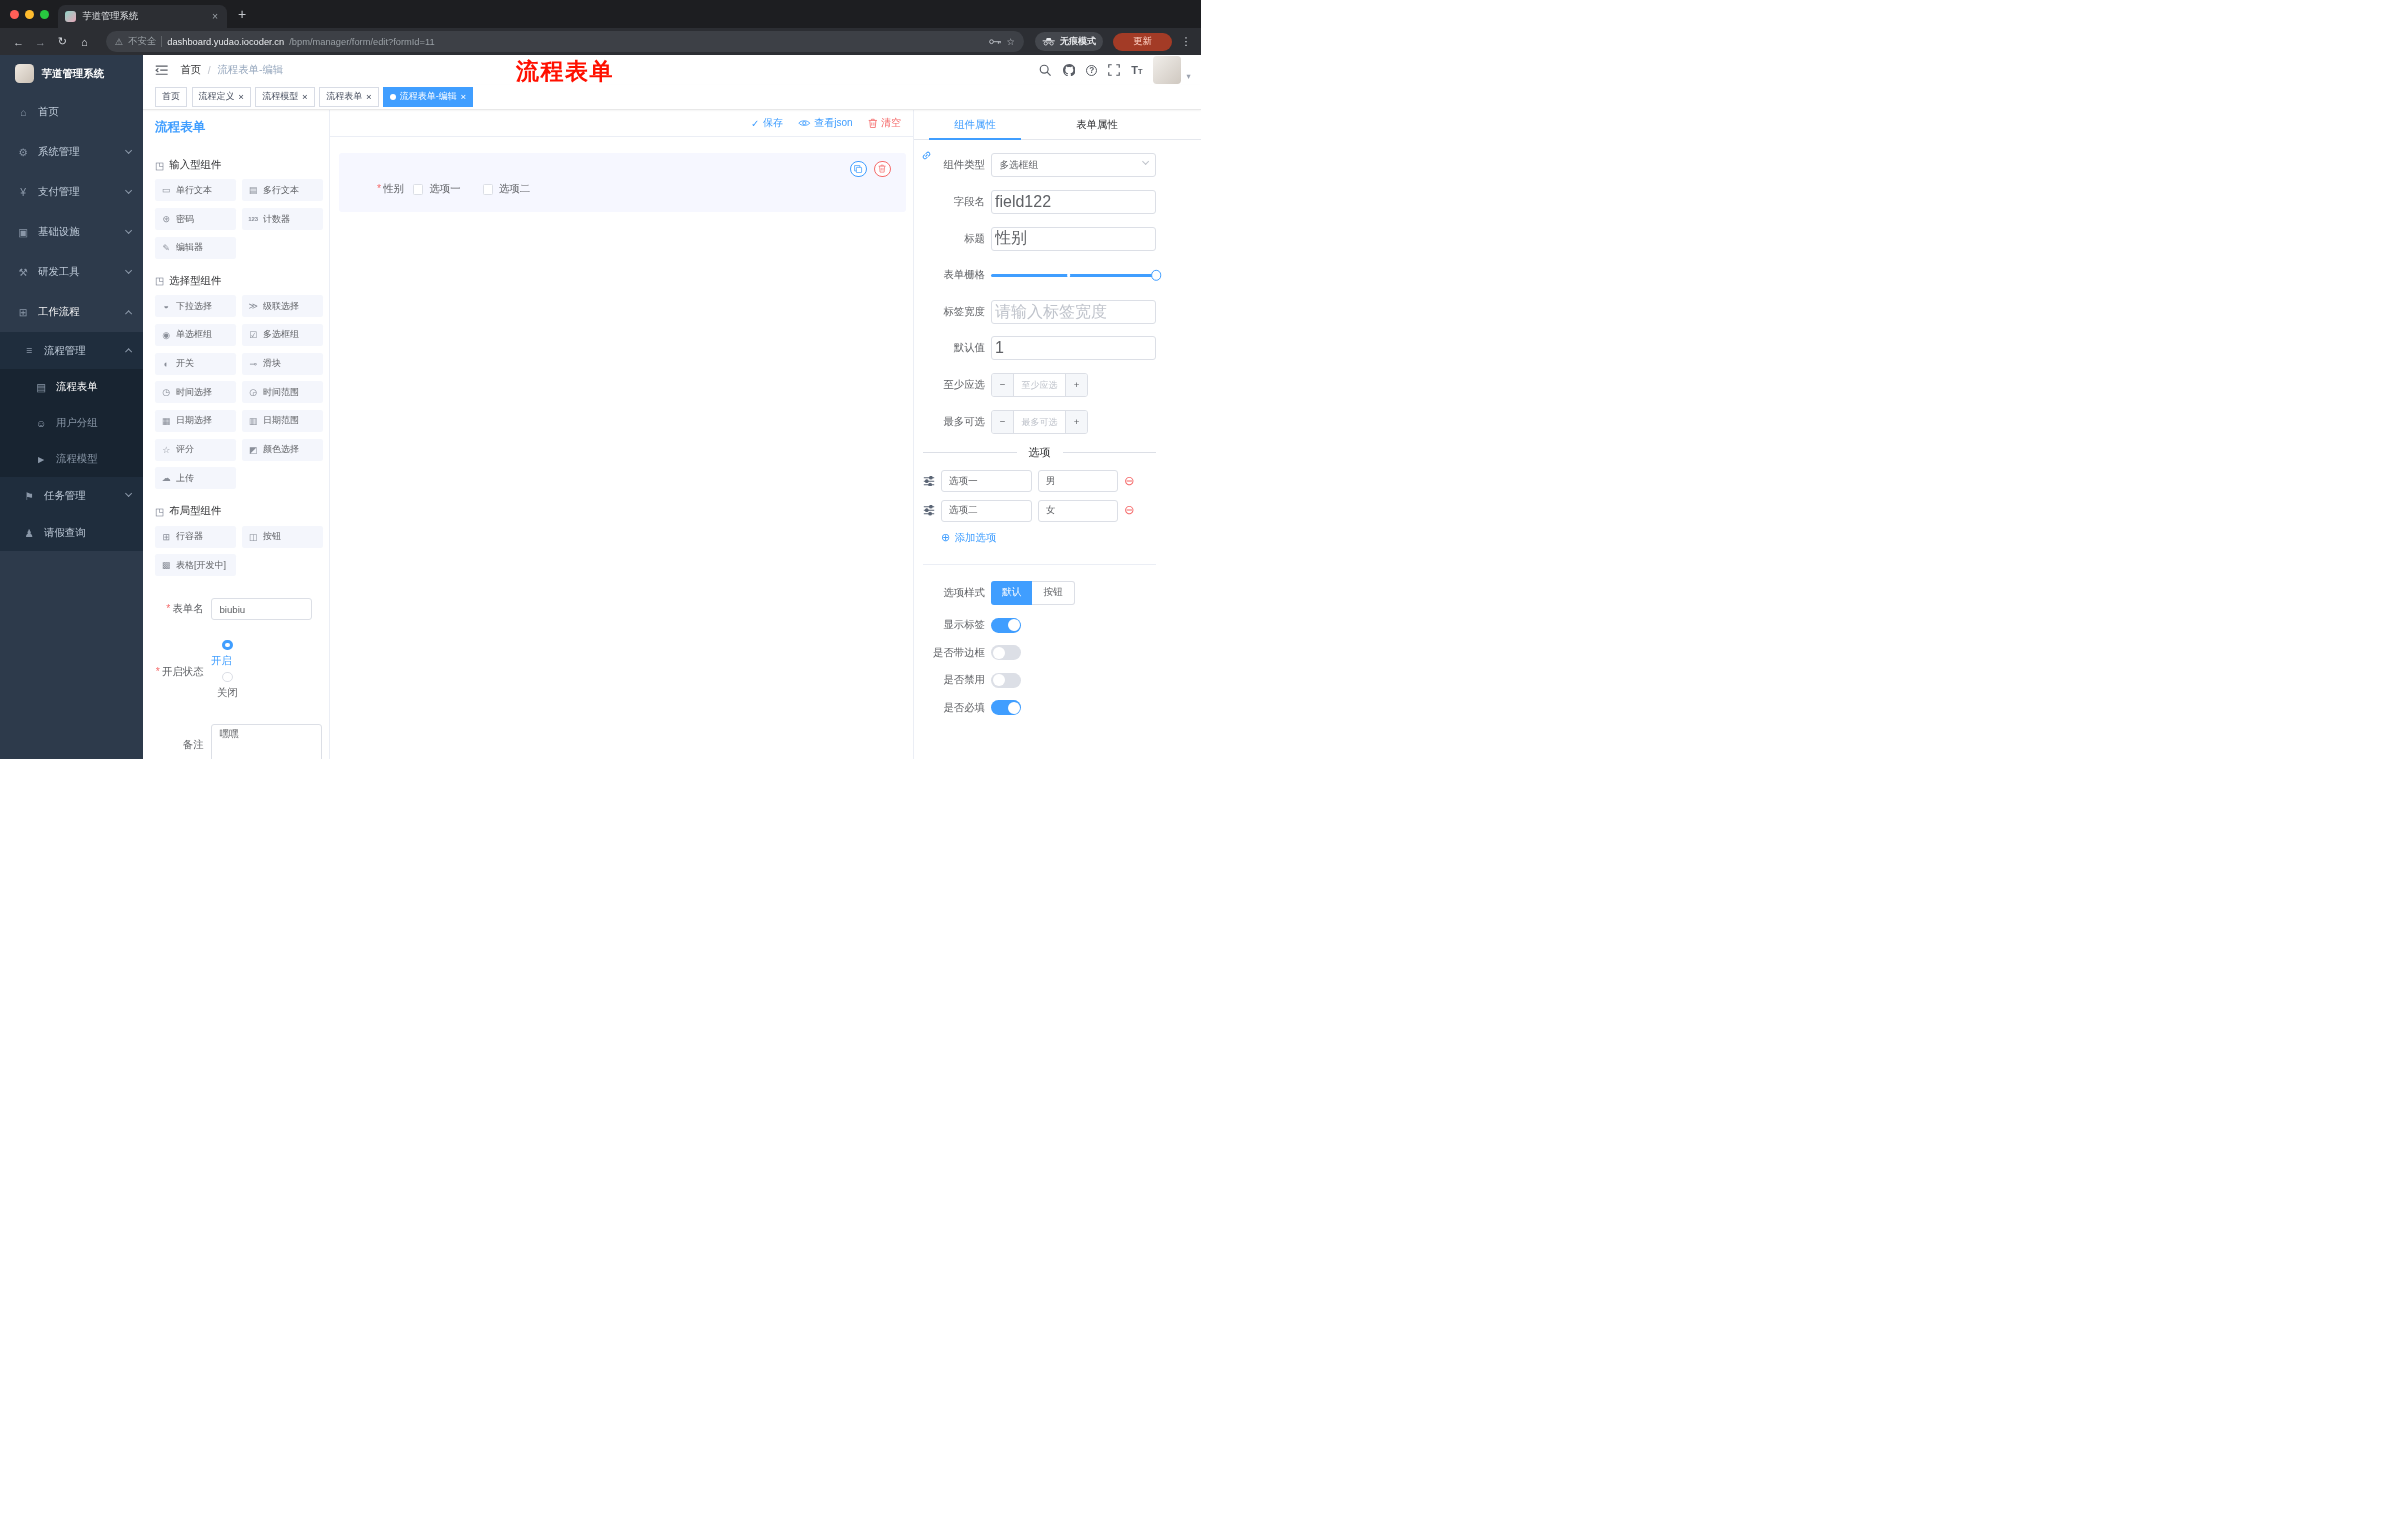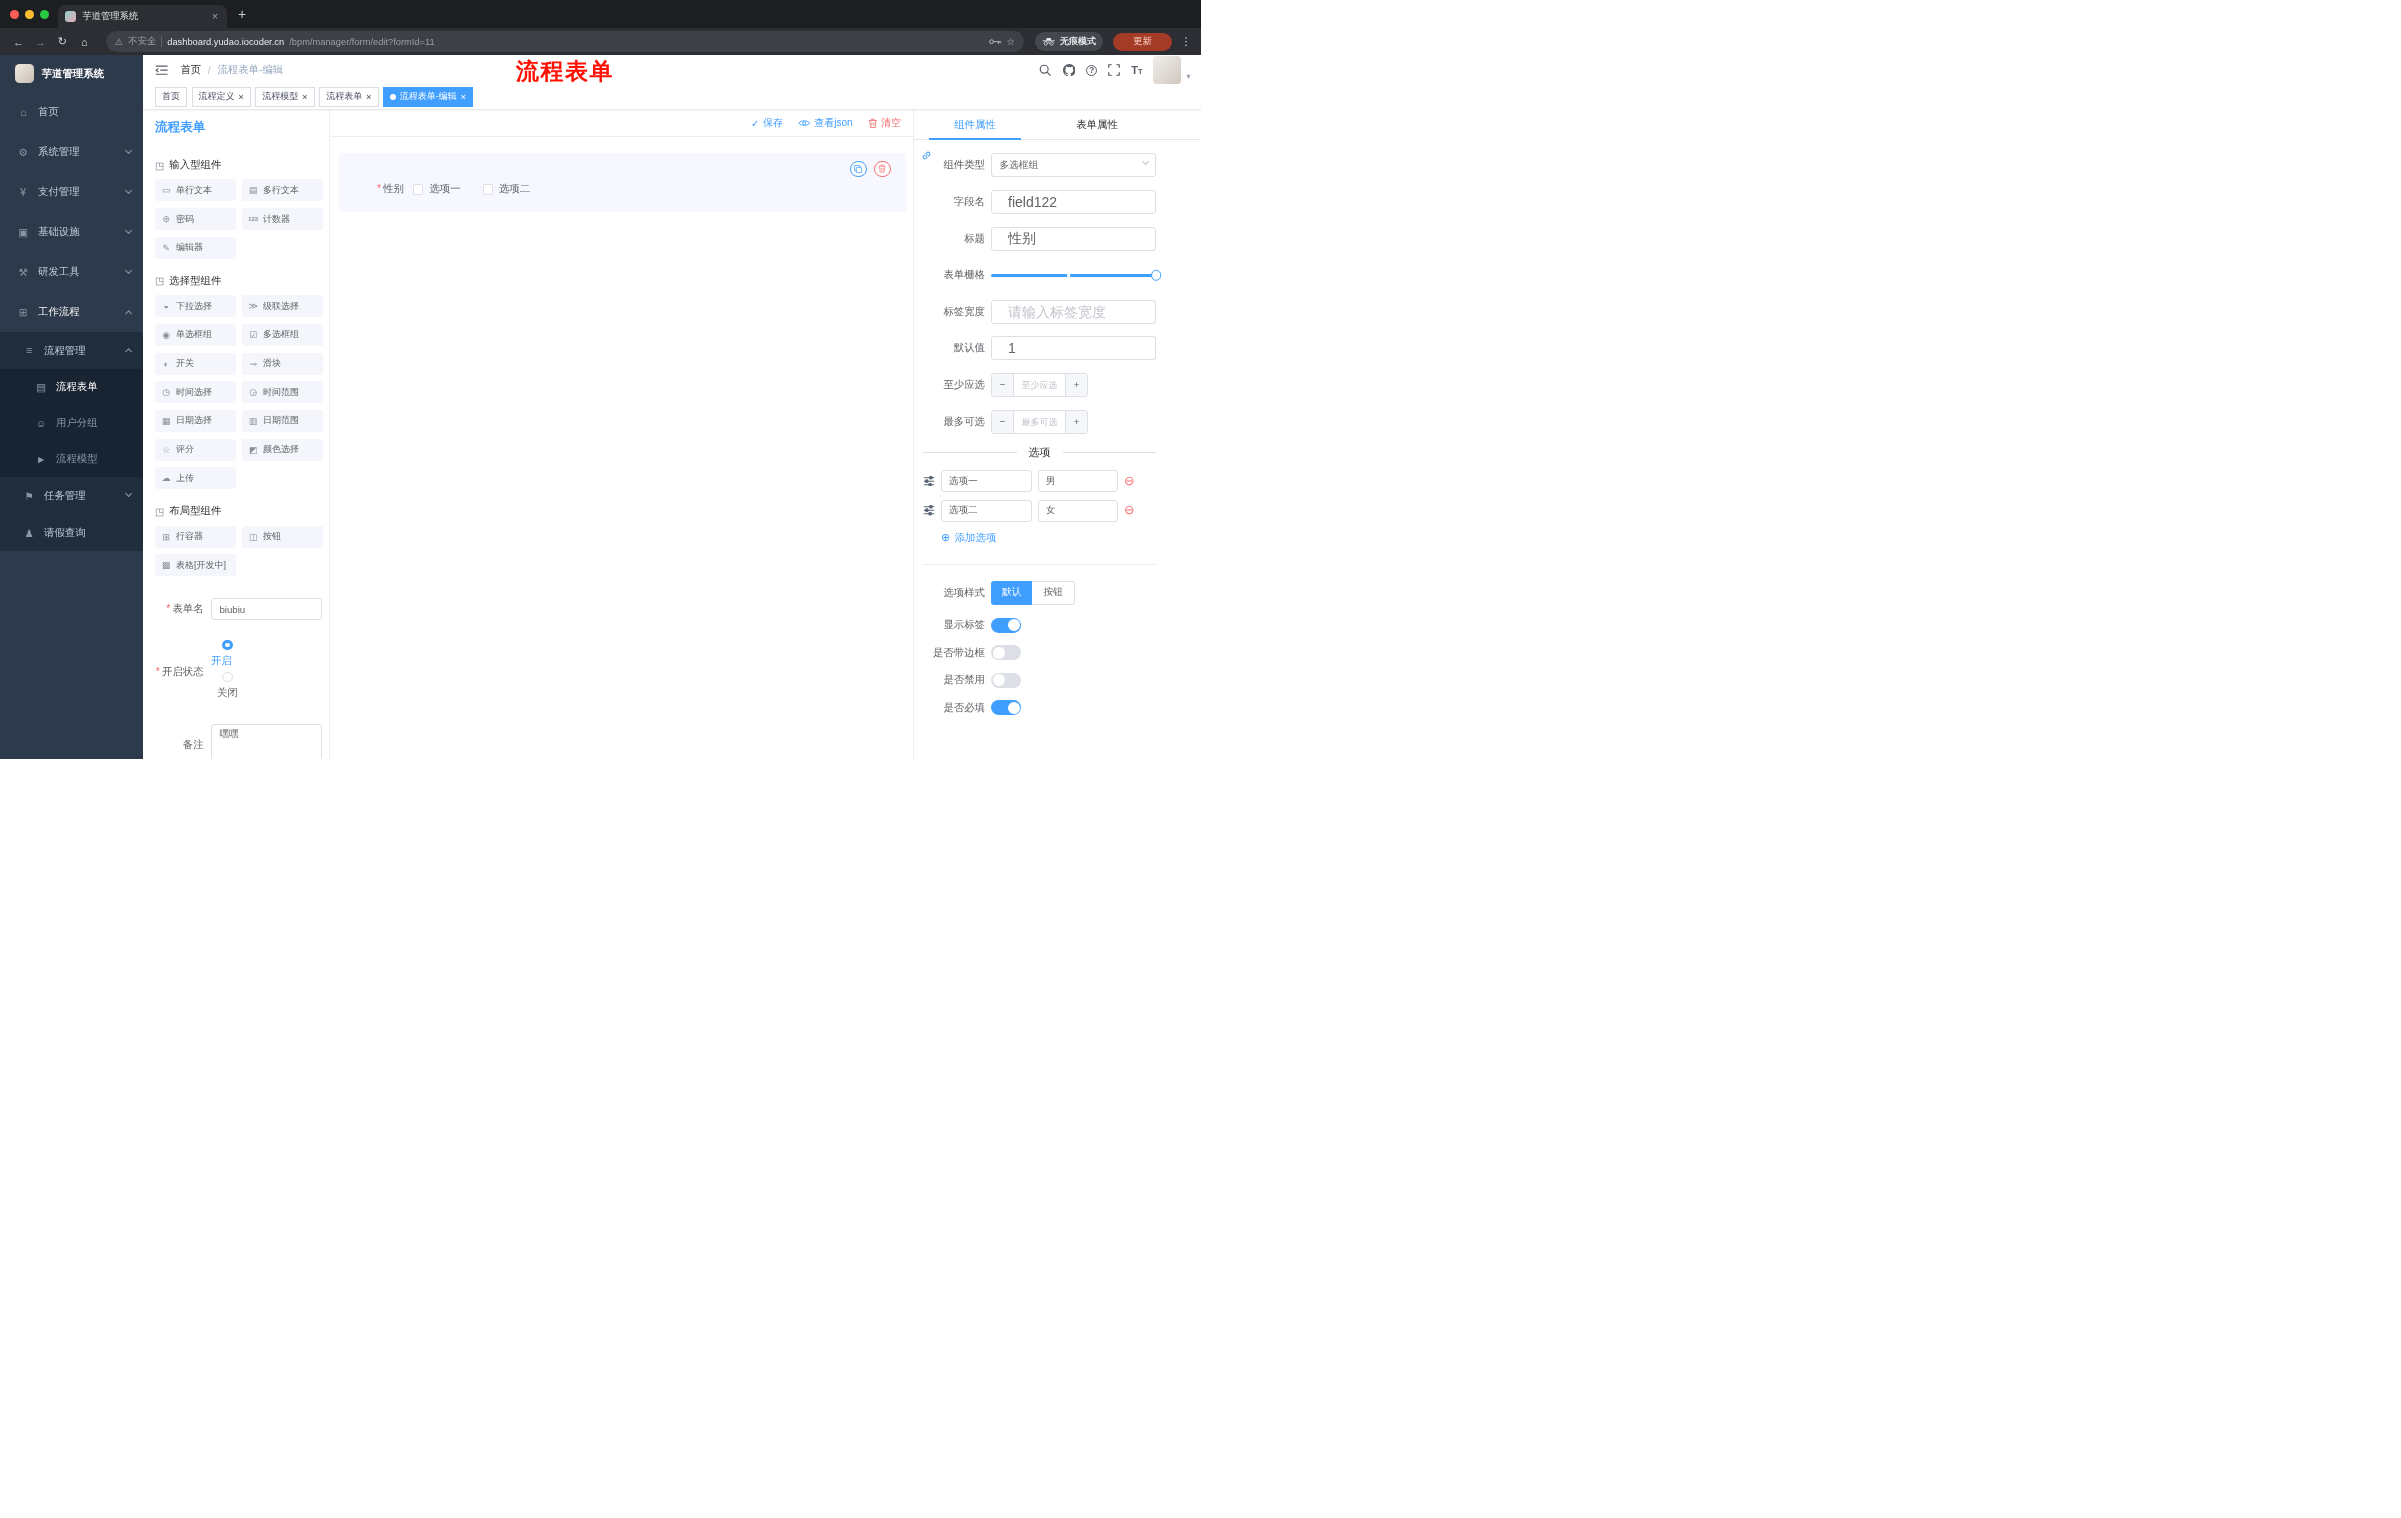--- a/index.html
+++ b/index.html
@@ -94,21 +94,21 @@
   .chips { display:flex; flex-wrap:wrap; gap:6.7px 6px; }
   .chip { width:81px; height:22px; background:#f4f6fc; border-radius:2.2px; display:flex; align-items:center;
           gap:4.5px; padding:0 6px; font-size:9px; color:#606266; cursor:move; }
   .chip .ci { width:10.4px; text-align:center; color:#8a8f99; font-size:9px; flex-shrink:0; }
   .chip .ci.num { font-size:6px; font-weight:bold; letter-spacing:0; }
   .pal-form { margin-top:22px; font-size:10.4px; color:#606266; }
   .pf-row { display:flex; align-items:center; margin-bottom:19.3px; }
   .pf-label { width:56px; flex-shrink:0; text-align:right; padding-right:7.4px; line-height:22px; white-space:nowrap; }
   .req { color:#f56c6c; margin-right:2.2px; }
   .tinput { height:22px; border:0.7px solid #dcdfe6; border-radius:3px; padding:0 7.4px; font-size:9.7px;
-            color:#606266; width:111px; outline:none; background:#fff; }
+            color:#606266; width:101px; outline:none; background:#fff; }
   .tinput::placeholder { color:#c0c4cc; }
   .radio-line { display:flex; align-items:center; line-height:22px;flex-direction:column; }
   .rdo { width:10.4px; height:10.4px; border-radius:50%; background:#fff; display:inline-block; }
   .rdo.on { border:3px solid #409eff; }
   .rdo.off { border:0.7px solid #dcdfe6; }
   .rlabel-on { color:#409eff; margin-right:12px; }
   .rlabel-off { color:#606266; }
   .tarea { width:111px; height:42px; border:0.7px solid #dcdfe6; border-radius:3px; padding:3.7px 7.4px;
            font-size:9.7px; color:#606266; resize:none; font-family:inherit; outline:none; }
 
@@ -139,22 +139,22 @@
   .props-tabs { height:30px; flex-shrink:0; display:flex; border-bottom:0.7px solid #e4e7ed; }
   .ptab { width:122px; display:flex; align-items:center; justify-content:center; font-size:10.4px;
           color:#303133; cursor:pointer; position:relative; }
   .ptab.active { color:#409eff; }
   .ptab.active::after { content:""; position:absolute; left:15px; right:15px; bottom:-0.7px; height:1.5px; background:#409eff; }
   .props-body { flex:1; padding:13.4px 45px 7.4px 9px; position:relative; overflow:hidden; font-size:10.4px; color:#606266; }
   .link-ic { position:absolute; left:7.4px; top:10.4px; color:#409eff; }
   .prow { display:flex; align-items:center; margin-bottom:12.6px; }
   .plabel { width:68px; flex-shrink:0; text-align:right; padding-right:6px; white-space:nowrap; }
   .pctrl { flex:1; position:relative; }
-  .pinput { width:100%; height:24px; border:0.7px solid #dcdfe6; border-radius:3px; padding:0 16px;
-            font-size:14px; color:#606266; outline:none; background:#fff; }
+  .pinput { width:100%; height:24px; border:0.7px solid #dcdfe6; border-radius:3px; padding:0 3px;
+            font-size:16px; color:#606266; outline:none; background:#fff; }
   .pinput::placeholder { color:#c0c4cc; }
   .pselect { width:100%; height:24px; border:0.7px solid #dcdfe6; border-radius:3px; padding:0 18px 0 7.4px;
              font-size:9.7px; color:#606266; display:flex; align-items:center; cursor:pointer; background:#fff; }
   .sel-caret { position:absolute; right:8.2px; top:9px; border-color:#c0c4cc; }
   .slider { height:24px; display:flex; align-items:center; }
   .runway { position:relative; flex:1; height:3px; border-radius:1.5px; background:#409eff; }
   .sl-mark { position:absolute; left:47%; top:50%; transform:translate(-50%,-50%); width:3.7px; height:3.7px;
              border-radius:50%; background:#fff; }
   .sl-handle { position:absolute; right:0; top:50%; transform:translate(50%,-50%); width:10.4px; height:10.4px;
                border-radius:50%; background:#fff; border:1.5px solid #409eff; cursor:grab; }

